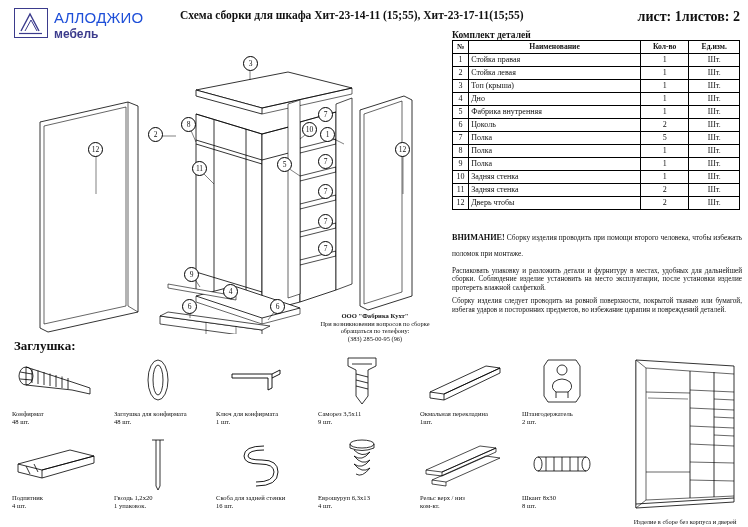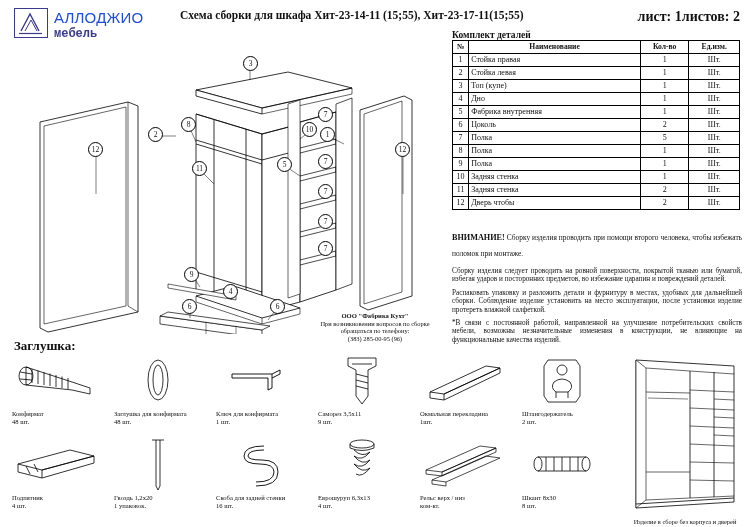--- a/index.html
+++ b/index.html
@@ -20,21 +20,21 @@
     position:absolute; left:0; top:0; width:34px; height:30px;
     border:1.3px solid #3b3b8c;
   }
   .logo-mark svg { display:block; }
   .logo-text { position:absolute; left:40px; top:1px; }
   .logo-title {
     font-family:"Liberation Sans", sans-serif;
     font-weight:normal; font-size:15px; color:#1d4ed8; letter-spacing:.2px;
   }
   .logo-sub {
-    font-family:Liberation Mono, monospace;
+    font-family:Liberation Sans, sans-serif;
     font-weight:bold; font-size:12px; color:#3b3b8c; margin-top:1px;
   }
 
   .title-block {
     position:absolute; left:180px; top:9px; width:430px;
     font-size:11.5px; font-weight:bold; line-height:13px;
   }
   .sheet-block {
     position:absolute; right:8px; top:9px; width:120px;
     font-size:14px; font-weight:bold; text-align:left;
@@ -150,21 +150,21 @@
           <td class="c-unit">Шт.</td>
         </tr>
         <tr>
           <td class="c-num">2</td>
           <td class="c-name">Стойка левая</td>
           <td class="c-qty">1</td>
           <td class="c-unit">Шт.</td>
         </tr>
         <tr>
           <td class="c-num">3</td>
-          <td class="c-name">Топ (купе)</td>
+          <td class="c-name">Топ (крыша)</td>
           <td class="c-qty">1</td>
           <td class="c-unit">Шт.</td>
         </tr>
         <tr>
           <td class="c-num">4</td>
           <td class="c-name">Дно</td>
           <td class="c-qty">1</td>
           <td class="c-unit">Шт.</td>
         </tr>
         <tr>
@@ -214,23 +214,22 @@
           <td class="c-name">Дверь чтобы</td>
           <td class="c-qty">2</td>
           <td class="c-unit">Шт.</td>
         </tr>
       </tbody>
   </table>
 
   <div class="warn">
     <p class="p0"><b>ВНИМАНИЕ!</b>
       <span>Сборку изделия проводить при помощи второго человека, чтобы избежать поломок при монтаже.</span></p>
+    <p>Распаковать упаковку и разложить детали и фурнитуру в местах, удобных для дальнейшей сборки. Соблюдение изделие установить на место эксплуатации, после установки изделие протереть влажной салфеткой.</p>
     <p>Сборку изделия следует проводить на ровной поверхности, покрытой тканью или бумагой, избегая ударов и посторонних предметов, во избежание царапин и повреждений деталей.</p>
-    <p>Распаковать упаковку и разложить детали и фурнитуру в местах, удобных для дальнейшей сборки. Соблюдение изделие установить на место эксплуатации, после установки изделие протереть влажной салфеткой.</p>
-    <p>*В связи с постоянной работой, направленной на улучшение потребительских свойств мебели, возможны незначительные изменения в конструкции, не влияющие на функциональные качества изделий.</p>
   </div>
 
   <div class="draw">
     <svg width="446" height="290" viewBox="0 0 446 290">
       <g fill="none" stroke="#000" stroke-width="0.8">
 
         <polygon points="40,78 128,58 138,62 138,268 48,288 40,284" fill="#fff"></polygon>
         <polygon points="44,82 126,63 126,262 44,280" fill="#fff" stroke-width="0.6"></polygon>
         <line x1="128" y1="58" x2="128" y2="262" stroke-width="0.6"></line>
         <line x1="128" y1="262" x2="138" y2="268" stroke-width="0.6"></line>

